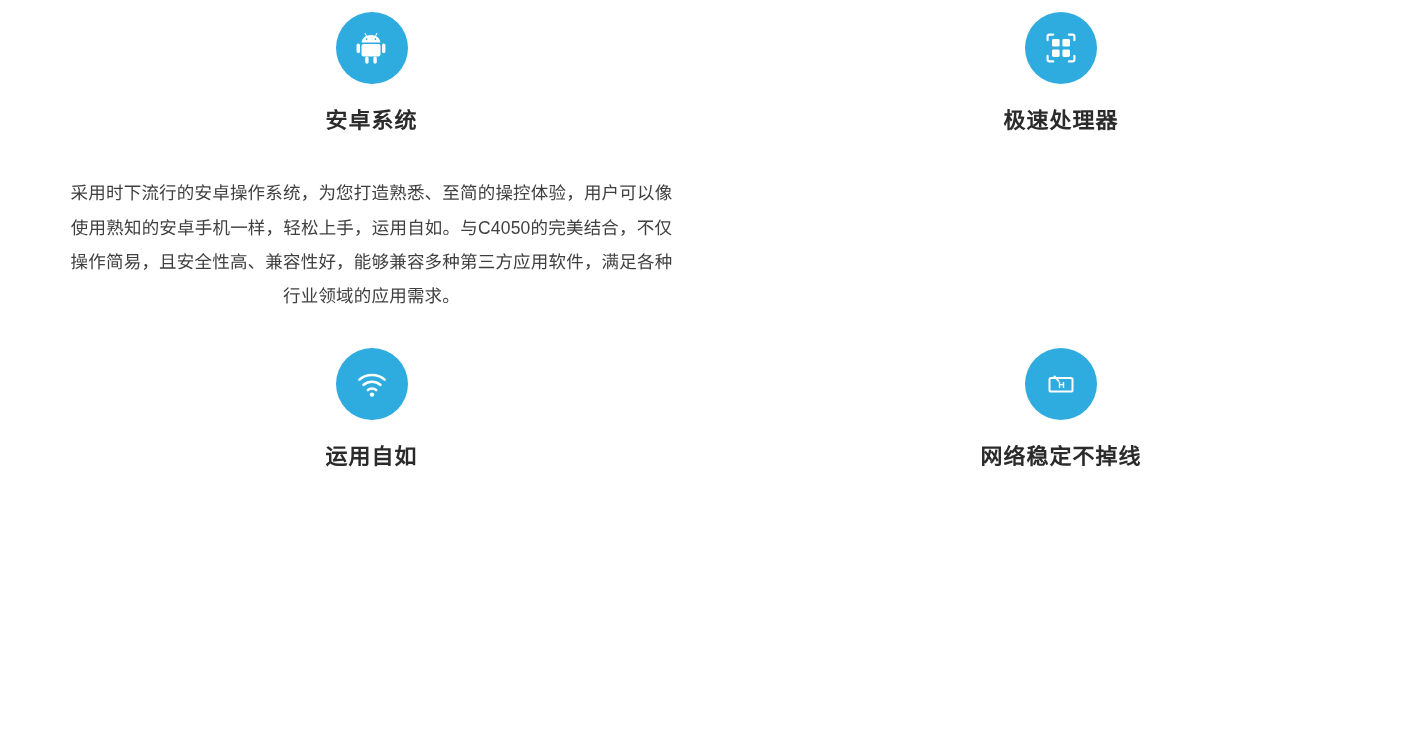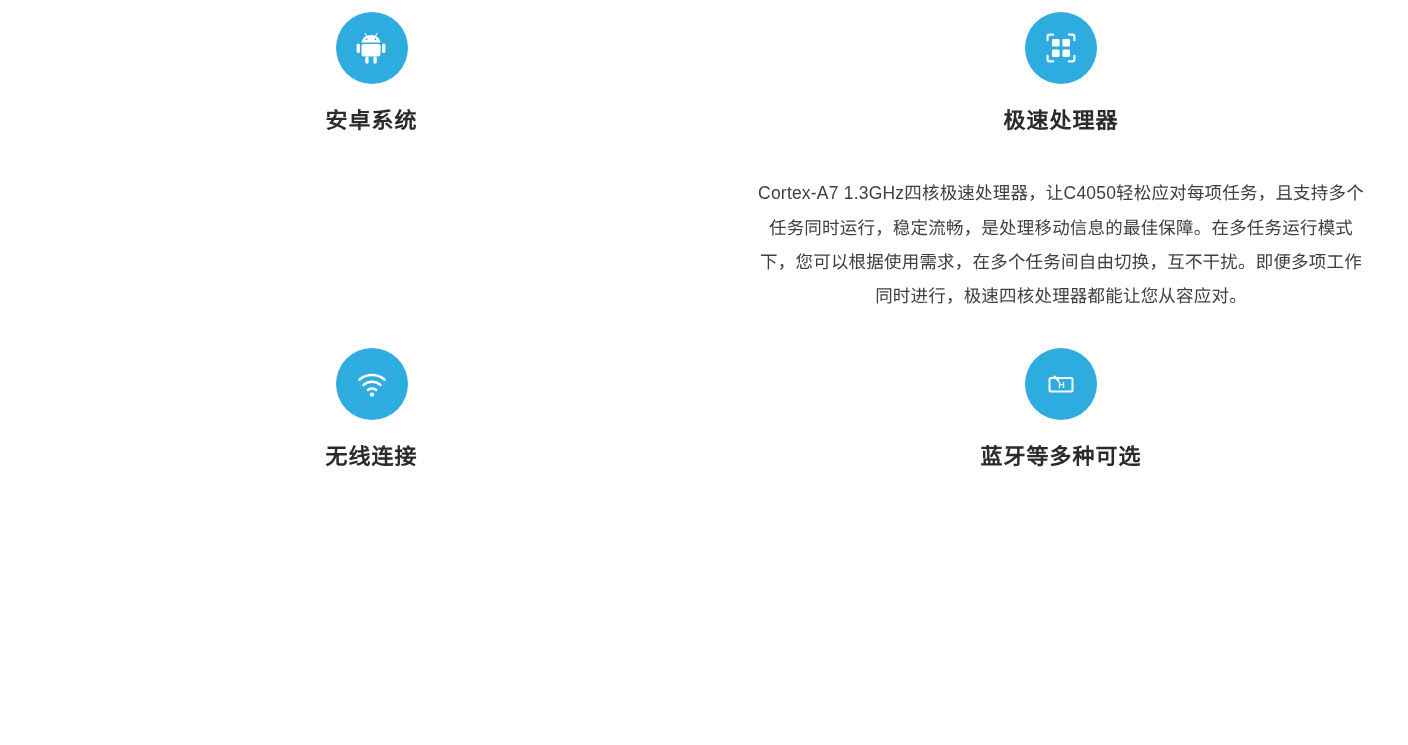--- a/index.html
+++ b/index.html
@@ -80,61 +80,61 @@
           <path d="M14.1 8.1l-1.5-2.4c-.15-.25-.07-.55.17-.7.24-.15.55-.07.7.17l1.55 2.5c1.2-.5 2.55-.78 3.98-.78s2.78.28 3.98.78l1.55-2.5c.15-.24.46-.32.7-.17.24.15.32.45.17.7L23.9 8.1c2.6 1.3 4.36 3.64 4.56 6.35H9.54c.2-2.71 1.96-5.05 4.56-6.35zM14.6 11.9a.85.85 0 1 0 0-1.7.85.85 0 0 0 0 1.7zm8.8 0a.85.85 0 1 0 0-1.7.85.85 0 0 0 0 1.7z"></path>
           <rect x="9.5" y="16" width="19" height="12.4" rx="2.2"></rect>
           <rect x="4.6" y="15.6" width="3.4" height="9.6" rx="1.7"></rect>
           <rect x="30" y="15.6" width="3.4" height="9.6" rx="1.7"></rect>
           <rect x="13.2" y="28.4" width="3.4" height="7.4" rx="1.7"></rect>
           <rect x="21.4" y="28.4" width="3.4" height="7.4" rx="1.7"></rect>
         </g>
       </svg>
     </div>
     <h3 class="feature-title">安卓系统</h3>
+    <p class="feature-desc">采用时下流行的安卓操作系统，为您打造熟悉、至简的操控体验，用户可以像使用熟知的安卓手机一样，轻松上手，运用自如。与C4050的完美结合，不仅操作简易，且安全性高、兼容性好，能够兼容多种第三方应用软件，满足各种行业领域的应用需求。</p>
   </section>
 
   <section class="feature col-right row-top">
     <div class="icon-circle">
       <svg width="40" height="40" viewBox="0 0 40 40" aria-hidden="true">
         <g fill="#ffffff">
           <rect x="11" y="11" width="7.6" height="7.6" rx="1.4"></rect>
           <rect x="21.4" y="11" width="7.6" height="7.6" rx="1.4"></rect>
           <rect x="11" y="21.4" width="7.6" height="7.6" rx="1.4"></rect>
           <rect x="21.4" y="21.4" width="7.6" height="7.6" rx="1.4"></rect>
         </g>
         <g fill="none" stroke="#ffffff" stroke-width="2.1" stroke-linecap="round">
           <path d="M6.6 12.2V8.4c0-1 .8-1.8 1.8-1.8h3.8"></path>
           <path d="M33.4 12.2V8.4c0-1-.8-1.8-1.8-1.8h-3.8"></path>
           <path d="M6.6 27.8v3.8c0 1 .8 1.8 1.8 1.8h3.8"></path>
           <path d="M33.4 27.8v3.8c0 1-.8 1.8-1.8 1.8h-3.8"></path>
         </g>
       </svg>
     </div>
     <h3 class="feature-title">极速处理器</h3>
-    <p class="feature-desc">Cortex-A7 1.3GHz四核极速处理器，让C4050轻松应对每项任务，且支持多个任务同时运行，稳定流畅，是处理移动信息的最佳保障。在多任务运行模式下，您可以根据使用需求，在多个任务间自由切换，互不干扰。即便多项工作同时进行，极速四核处理器都能让您从容应对。</p>
   </section>
 
   <section class="feature col-left row-bottom">
     <div class="icon-circle">
       <svg width="40" height="40" viewBox="0 0 40 40" aria-hidden="true">
         <g fill="none" stroke="#ffffff" stroke-width="2.6" stroke-linecap="round">
           <path d="M7.4 15.6c7-6.2 18.2-6.2 25.2 0"></path>
           <path d="M11.6 20.8c4.7-4.1 12.1-4.1 16.8 0"></path>
           <path d="M15.9 26c2.3-2 6.0-2 8.3 0"></path>
         </g>
         <circle cx="20" cy="30.6" r="2.2" fill="#ffffff"></circle>
       </svg>
     </div>
-    <h3 class="feature-title">无线连接</h3>
+    <h3 class="feature-title">运用自如</h3>
   </section>
 
   <section class="feature col-right row-bottom">
     <div class="icon-circle">
       <svg width="40" height="40" viewBox="0 0 40 40" aria-hidden="true">
         <rect x="8.5" y="14" width="23" height="13.5" rx="1.6" fill="none" stroke="#ffffff" stroke-width="2"></rect>
         <path d="M13.5 12.5l4 4.4" fill="none" stroke="#ffffff" stroke-width="2" stroke-linecap="round"></path>
         <text x="20.4" y="24.2" font-family="Liberation Sans, sans-serif" font-size="9" font-weight="bold" fill="#ffffff" text-anchor="middle">H</text>
       </svg>
     </div>
-    <h3 class="feature-title">蓝牙等多种可选</h3>
+    <h3 class="feature-title">网络稳定不掉线</h3>
   </section>
 
 </div>
 
 </body></html>

